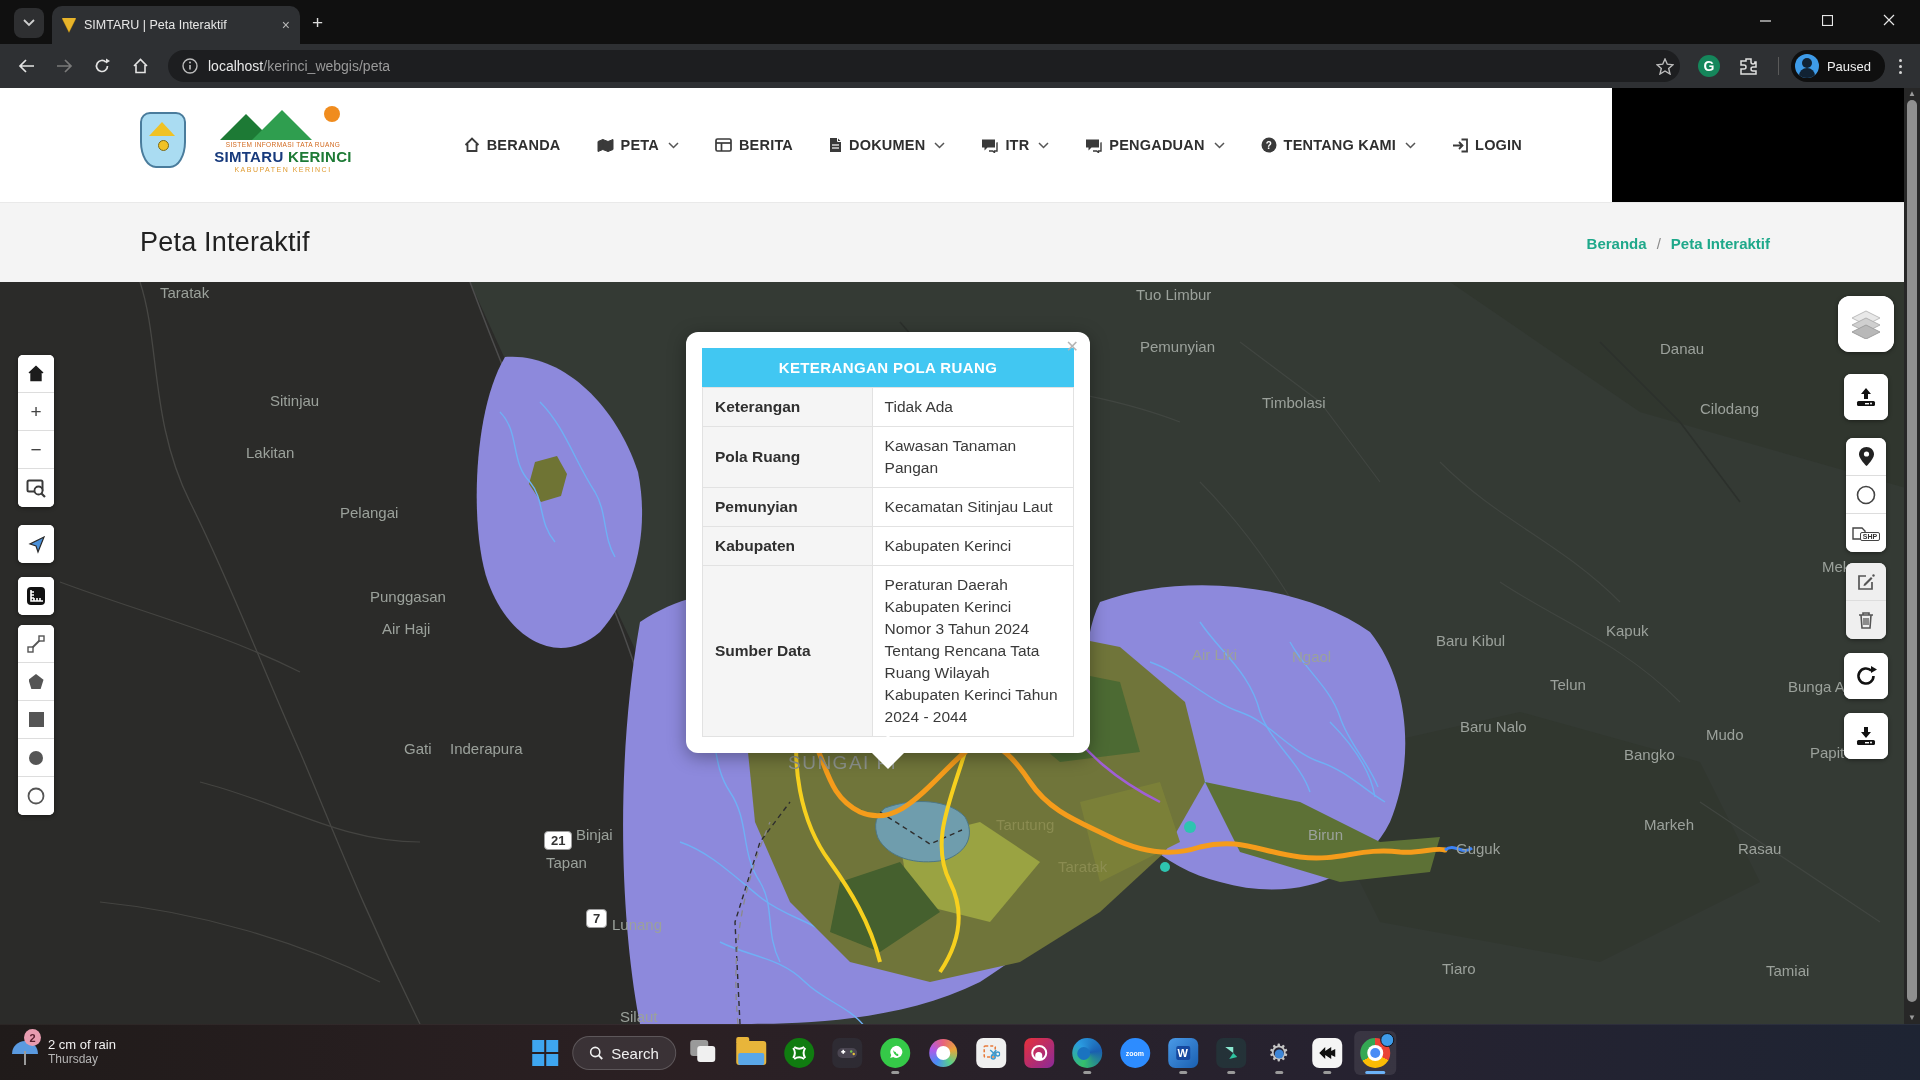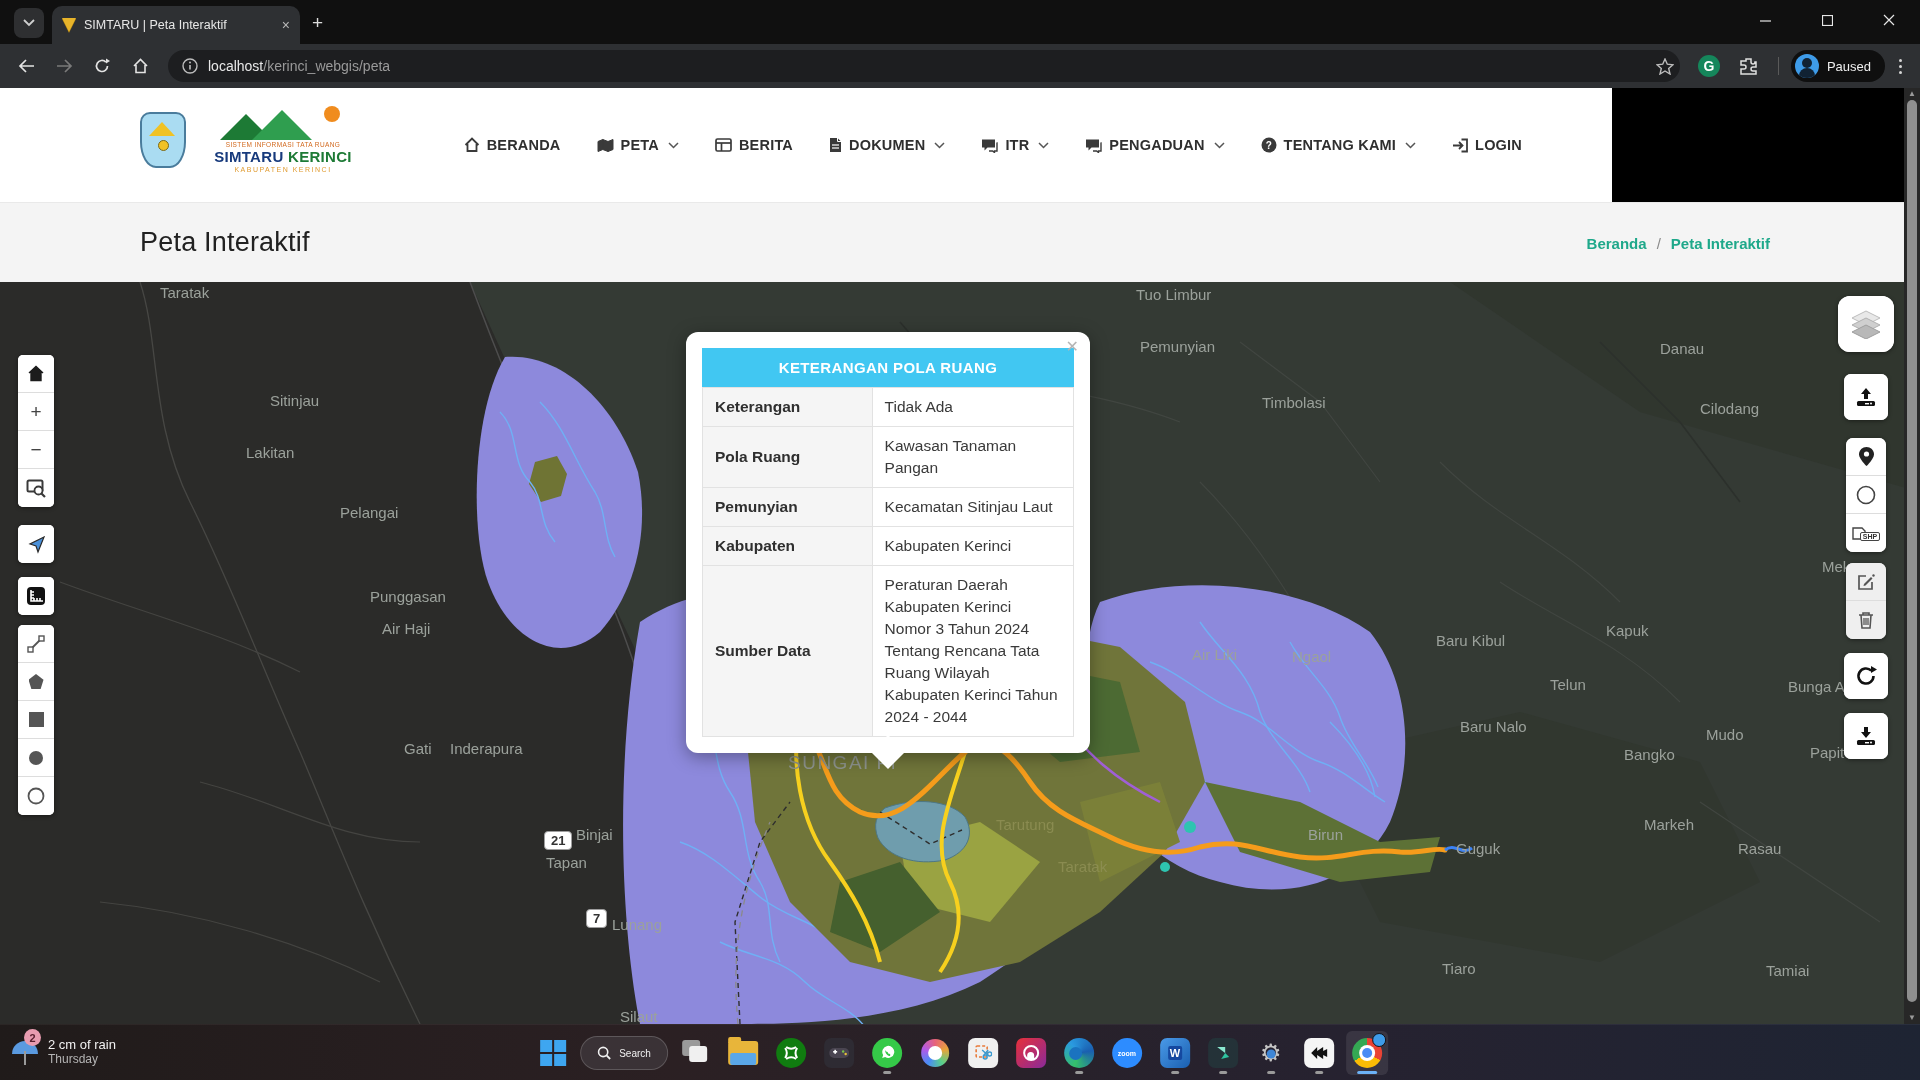--- a/index.html
+++ b/index.html
@@ -119,21 +119,21 @@
   #weather .t1 { color:#f2f2f2; font-size:13px; }
   #weather .t2 { color:#b5b5b5; font-size:12px; }
   #taskcenter { position:absolute; left:50%; transform:translateX(-50%); top:0; height:56px; display:flex; align-items:center; gap:6px; }
   .tbi { width:42px; height:44px; border-radius:6px; display:flex; align-items:center; justify-content:center; position:relative; }
   .tbi .dot { position:absolute; bottom:1px; left:50%; transform:translateX(-50%); width:8px; height:3px; border-radius:2px; background:#9a9a9a; }
   .tbi.active { background:rgba(255,255,255,.09); }
   .tbi.active .dot { width:20px; background:#6cb2f7; }
   .win-logo { display:grid; grid-template-columns:12px 12px; grid-template-rows:12px 12px; gap:2px; }
   .win-logo i { background:#3ea6f0; }
   .search-pill { height:34px; border-radius:17px; background:#3a3236; border:1px solid rgba(255,255,255,.18);
-                 display:flex; align-items:center; gap:8px; padding:0 16px; color:#f0f0f0; font-size:10px; }
+                 display:flex; align-items:center; gap:8px; padding:0 16px; color:#f0f0f0; font-size:15px; }
   .ic-sq { border-radius:7px; width:30px; height:30px; position:relative; }
   .taskview .b { position:absolute; width:18px; height:16px; border-radius:3px; }
   .folder { position:relative; width:30px; height:24px; }
   .folder .back { position:absolute; inset:0; background:#e8b53a; border-radius:3px; }
   .folder .tabf { position:absolute; left:0; top:-4px; width:13px; height:6px; background:#e8b53a; border-radius:2px 2px 0 0; }
   .folder .front { position:absolute; left:2px; bottom:0; width:26px; height:12px; background:#5aa7e8; border-radius:2px; }
   .circle-ic { border-radius:50%; display:flex; align-items:center; justify-content:center; }
   .gear { color:#c4c4c4; font-size:24px; position:relative; }
   .gear:after { content:""; position:absolute; left:50%; top:54%; transform:translate(-50%,-50%); width:9px; height:9px; border-radius:50%; background:#3e86d6; }
   .chrome-ic { width:30px; height:30px; border-radius:50%;

